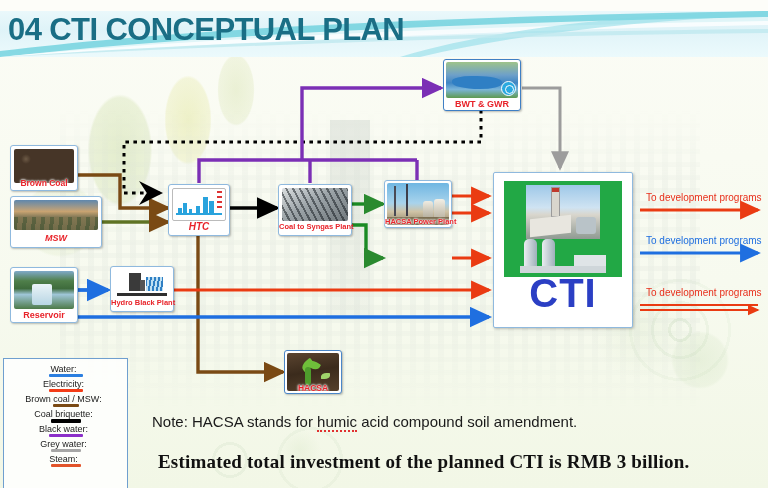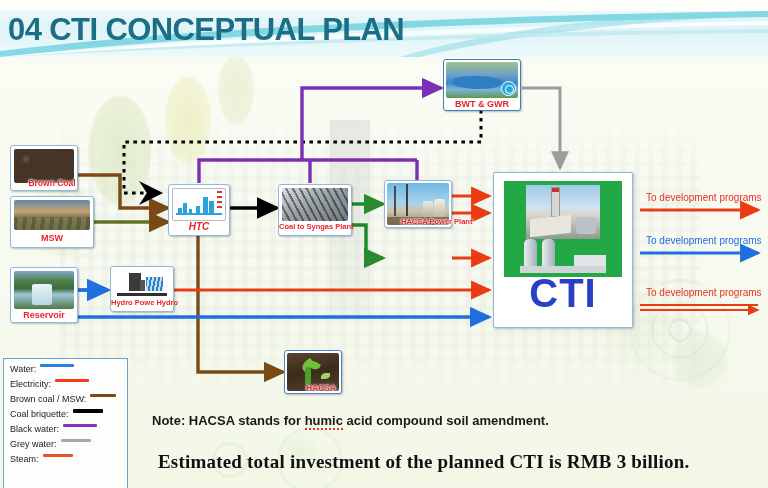--- a/index.html
+++ b/index.html
@@ -51,21 +51,21 @@
     font-size:31px;font-weight:bold;color:#1a6e85;letter-spacing:-0.6px;
     font-family:"Liberation Sans", sans-serif;white-space:nowrap;}
 
   
   .node{position:absolute;box-sizing:border-box;background:#fff;
     border:1px solid #8fb9de;border-radius:3px;
     box-shadow:1px 1px 2px rgba(0,0,0,.25);}
   .node .thumb{position:absolute;left:3px;top:3px;right:3px;border-radius:2px;overflow:hidden;}
   .node .cap{position:absolute;left:0;right:0;text-align:center;
     font-size:9px;font-weight:bold;color:#e8232a;white-space:nowrap;}
-  .cap-ov{position:absolute;left:16px;right:0;bottom:2px;text-align:center;
+  .cap-ov{position:absolute;left:0;right:0;bottom:2px;text-align:center;
     font-size:8.5px;font-weight:bold;color:#e8232a;
     text-shadow:0 0 2px #fff,0 0 2px #fff,0 0 3px #fff;white-space:nowrap;}
 
   
   .th-coal{background:
       radial-gradient(circle 7px at 12px 10px,#6d5a46,#463527 70%),
       radial-gradient(circle 8px at 34px 14px,#7c6a54,#4c3b2a 70%),
       radial-gradient(circle 6px at 50px 9px,#5d4c3a,#3a2c1e 70%),
       radial-gradient(circle 7px at 18px 28px,#5b4a39,#362819 70%),
       radial-gradient(circle 8px at 42px 30px,#6b5942,#42321f 70%),
@@ -136,26 +136,26 @@
   
   #wires{position:absolute;left:0;top:0;width:768px;height:488px;}
 
   
   .devlabel{position:absolute;font-size:10px;white-space:nowrap;font-weight:normal;}
 
   
   #legend{position:absolute;left:3px;top:358px;width:125px;height:132px;
     background:rgba(255,255,255,.82);border:1px solid #6f9fcf;box-sizing:border-box;
     padding:5px 6px 0 6px;overflow:hidden;}
-  .leg-row{display:flex;height:15px;font-size:9px;color:#1b1b1b;white-space:nowrap;}
+  .leg-row{display:flex;align-items:center;height:15px;font-size:9px;color:#1b1b1b;white-space:nowrap;flex-direction:column;}
   .leg-row .lbl{margin-right:4px;}
   .leg-row .swatch{display:inline-block;width:34px;height:3px;border-radius:1px;}
 
   
-  #note{position:absolute;left:152px;top:413px;font-size:13px;color:#1a1a1a;white-space:nowrap;font-weight:bold;}
+  #note{position:absolute;left:152px;top:413px;font-size:15px;color:#1a1a1a;white-space:nowrap;}
   #note .sp{border-bottom:2px dotted #e03030;padding-bottom:0px;}
   #invest{position:absolute;left:158px;top:451px;font-size:19px;font-weight:bold;color:#111;
     font-family:"Liberation Serif", serif;white-space:nowrap;letter-spacing:.2px;}
 </style>
 </head>
 <body>
 
 <div id="slide">
 
   <div class="bg-base"></div>
@@ -239,38 +239,38 @@
     <path d="M640,253 L758,253" stroke="#1f6fe0" stroke-width="3.2" fill="none" marker-end="url(#ah-blue)"></path>
     <path d="M640,305 L758,305" stroke="#ea3b12" stroke-width="1.8" fill="none"></path>
     <path d="M640,310 L758,310" stroke="#ea3b12" stroke-width="1.8" fill="none" marker-end="url(#ah-red)"></path>
   </svg>
 
   <div class="node" style="left:10px;top:145px;width:68px;height:46px;">
     <div class="thumb th-coal" style="height:34px;"></div>
     <div class="cap-ov">Brown Coal</div>
   </div>
 
-  <div class="node" style="left:10px;top:196px;width:84px;height:52px;">
+  <div class="node" style="left:10px;top:196px;width:92px;height:52px;font-style:italic;">
     <div class="thumb th-msw" style="height:30px;"></div>
     <div class="cap" style="top:36px;">MSW</div>
   </div>
 
   <div class="node" style="left:10px;top:267px;width:68px;height:56px;">
     <div class="thumb th-res" style="height:38px;"></div>
     <div class="cap" style="top:42px;">Reservoir</div>
   </div>
 
   <div class="node" style="left:110px;top:266px;width:64px;height:46px;">
     <div class="thumb th-hydro" style="height:28px;">
       <div class="b1"></div>
         <div class="b2"></div>
         <div class="w1"></div>
         <div class="g1"></div>
     </div>
-    <div class="cap" style="top:31px;font-size:7.5px;">Hydro Powe Hydro</div>
+    <div class="cap" style="top:31px;font-size:7.5px;">Hydro Black Plant</div>
   </div>
 
   <div class="node" style="left:168px;top:184px;width:62px;height:52px;">
     <div class="thumb th-htc" style="height:33px;border:1px solid #bbb;box-sizing:border-box;">
       <div class="axis"></div>
       <div class="bar" style="left:10%;width:7%;height:22%;"></div>
       <div class="bar" style="left:20%;width:7%;height:36%;"></div>
       <div class="bar" style="left:30%;width:7%;height:18%;"></div>
       <div class="bar" style="left:44%;width:7%;height:28%;"></div>
       <div class="bar" style="left:58%;width:9%;height:56%;"></div>

